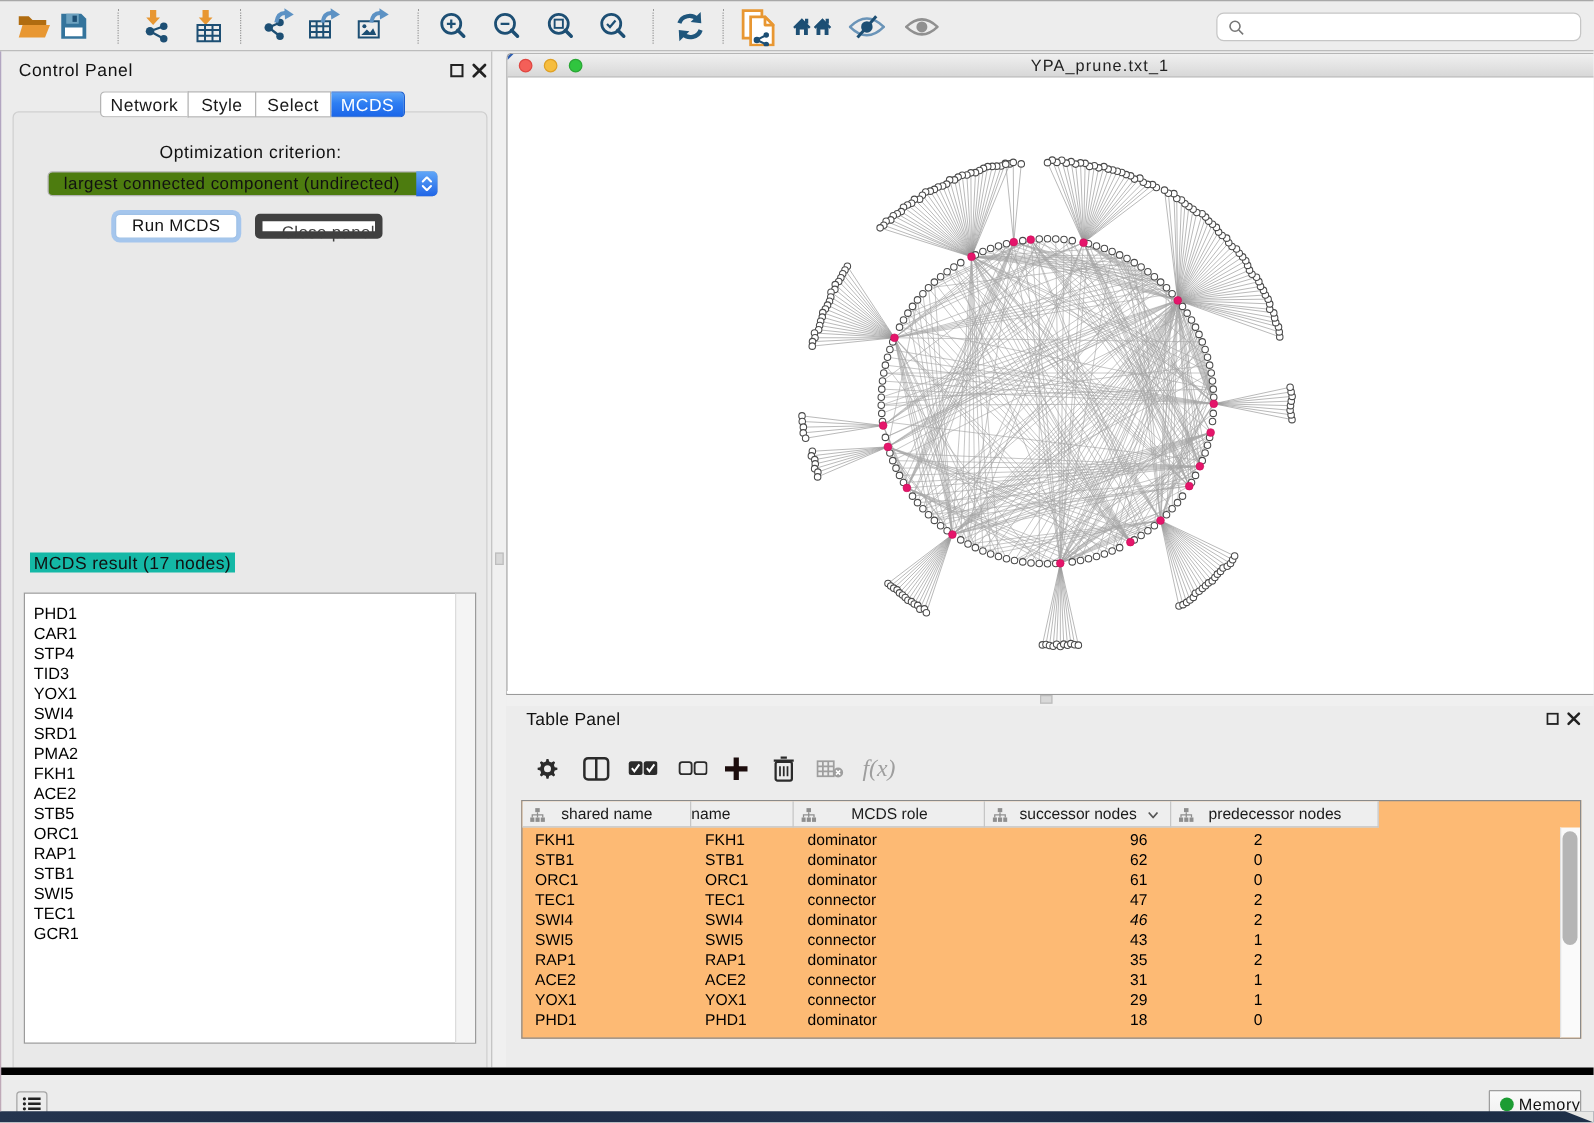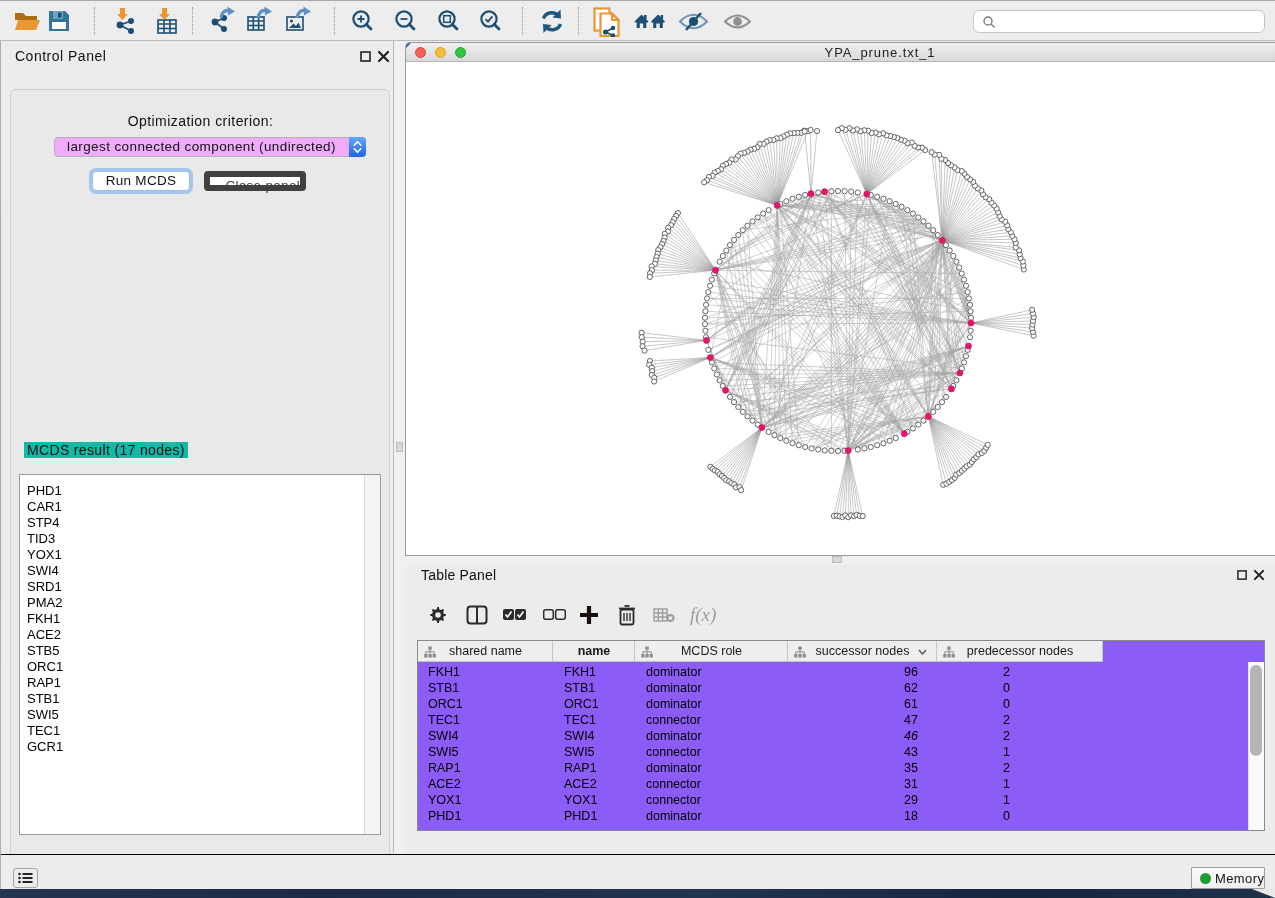--- a/index.html
+++ b/index.html
@@ -131,24 +131,30 @@
   <div class="abs" style="left:15px;top:7px;font-size:14px;letter-spacing:0.5px;color:#111;">Control Panel</div>
   <svg class="ic" style="left:360px;top:10px" width="12" height="12" viewBox="0 0 12 12">
       <rect x="1" y="1" width="9" height="9" fill="none" stroke="#222" stroke-width="1.6"></rect>
     </svg>
   <svg class="ic" style="left:377px;top:9px" width="13" height="13" viewBox="0 0 13 13">
       <path d="M2 2 L11 11 M11 2 L2 11" stroke="#222" stroke-width="2.2" stroke-linecap="round"></path>
     </svg>
 
   <div class="abs" style="left:10px;top:48px;width:380px;height:799px;background:#e9e9e9;border:1px solid #cfcfcf;border-radius:5px;"></div>
 
+  <div class="abs" style="left:80px;top:32px;height:21px;display:flex;font-size:14px;letter-spacing:0.4px;color:#1a1a1a;">
+    <div style="width:70px;background:#fff;border:1px solid #b4b4b4;border-right:none;border-radius:4px 0 0 4px;text-align:center;line-height:20px;">Network</div>
+    <div style="width:54px;background:#fff;border:1px solid #b4b4b4;border-right:none;text-align:center;line-height:20px;">Style</div>
+    <div style="width:61px;background:#fff;border:1px solid #b4b4b4;text-align:center;line-height:20px;">Select</div>
+    <div style="width:59px;background:linear-gradient(180deg,#5ba3f7 0%,#2e7ef2 45%,#1b66e9 100%);border:1px solid #1c5fd0;border-left:none;border-radius:0 4px 4px 0;text-align:center;line-height:20px;color:#fff;">MCDS</div>
+  </div>
 
   <div class="abs" style="left:10px;top:72px;width:381px;text-align:center;font-size:14px;letter-spacing:0.45px;color:#111;">Optimization criterion:</div>
 
-  <div class="abs" style="left:54px;top:96px;width:312px;height:20px;background:#f0abfc;border:1px solid #b2b2b2;border-radius:4px;font-size:13.5px;letter-spacing:0.4px;color:#111;line-height:18px;padding-left:12px;">largest connected component (undirected)
+  <div class="abs" style="left:38px;top:96px;width:312px;height:20px;background:#4d7c0f;border:1px solid #b2b2b2;border-radius:4px;font-size:13.5px;letter-spacing:0.4px;color:#111;line-height:18px;padding-left:12px;">largest connected component (undirected)
     <div class="abs" style="right:-1px;top:-1px;width:17px;height:20px;background:linear-gradient(180deg,#61a7f8,#2065e6);border-radius:0 4px 4px 0;">
       <svg width="9" height="12" viewBox="0 0 9 12" style="position:absolute;left:4px;top:4px">
           <path d="M1.2 4.2 L4.5 0.8 L7.8 4.2" fill="none" stroke="#fff" stroke-width="1.6" stroke-linecap="round" stroke-linejoin="round"></path>
           <path d="M1.2 7.8 L4.5 11.2 L7.8 7.8" fill="none" stroke="#fff" stroke-width="1.6" stroke-linecap="round" stroke-linejoin="round"></path>
         </svg>
     </div>
   </div>
 
   <div class="abs" style="left:92px;top:130px;width:98px;height:20px;background:#fff;border:1px solid #9fc1e7;border-radius:4px;box-shadow:0 0 0 3px rgba(110,170,240,.55);font-size:13.5px;letter-spacing:0.3px;text-align:center;line-height:17px;color:#111;">Run MCDS</div>
   <div class="abs" style="left:204px;top:130px;width:102px;height:20px;background:#fff;border:6px solid #404040;border-radius:4px;font-size:13.5px;letter-spacing:0.3px;text-align:right;line-height:17px;color:#404040;">Close panel</div>
@@ -1047,34 +1053,34 @@
         <rect x="1" y="1" width="13" height="12"></rect>
         <path d="M1 5 L14 5 M1 9 L14 9 M5.3 1 L5.3 13 M9.6 1 L9.6 13"></path>
       </g>
       <circle cx="17.5" cy="10" r="4" fill="#9e9e9e"></circle>
       <path d="M15.8 8.3 L19.2 11.7 M19.2 8.3 L15.8 11.7" stroke="#fff" stroke-width="1.2"></path>
     </svg>
     <svg class="ic" style="left:283px;top:38px" width="36" height="24" viewBox="0 0 36 24">
       <text x="2" y="18" font-family="Liberation Serif, serif" font-style="italic" font-size="19" fill="#9e9e9e">f(x)</text>
     </svg>
 
-  <div class="abs" style="left:12px;top:75px;width:848px;height:191px;background:#8b5cf6;border:1px solid #8a8a8a;">
+  <div class="abs" style="left:12px;top:75px;width:848px;height:191px;background:#fdba74;border:1px solid #8a8a8a;">
 
     <div class="abs" style="left:0;top:0;width:685px;height:21px;background:#eeeeee;border-bottom:1px solid #c2c2c2;"></div>
     <div class="abs" style="left:0px;top:0;width:135px;height:21px;border-right:1px solid #c6c6c6;"></div>
       <svg width="12" height="12" viewBox="0 0 12 12" style="position:absolute;left:6px;top:5px">
         <rect x="4.2" y="0.5" width="3.6" height="3.2" fill="#8e8e8e"></rect>
         <path d="M6 3.7 L6 5.8 M1.8 8 L1.8 5.8 L10.2 5.8 L10.2 8 M6 5.8 L6 8" stroke="#8e8e8e" stroke-width="1" fill="none"></path>
         <rect x="0.2" y="8" width="3.3" height="3.5" fill="#8e8e8e"></rect>
         <rect x="4.4" y="8" width="3.3" height="3.5" fill="#8e8e8e"></rect>
         <rect x="8.6" y="8" width="3.3" height="3.5" fill="#8e8e8e"></rect>
       </svg>
       <div class="abs" style="left:0px;top:3px;width:135px;text-align:center;font-size:12.5px;color:#1a1a1a;">shared name</div>
       <div class="abs" style="left:135px;top:0;width:82px;height:21px;border-right:1px solid #c6c6c6;"></div>
-      <div class="abs" style="left:135px;top:3px;width:82px;text-align:center;font-size:12.5px;color:#1a1a1a;font-weight:bold;">name</div>
+      <div class="abs" style="left:135px;top:3px;width:82px;font-size:12.5px;color:#1a1a1a;">name</div>
       <div class="abs" style="left:217px;top:0;width:153px;height:21px;border-right:1px solid #c6c6c6;"></div>
       <svg width="12" height="12" viewBox="0 0 12 12" style="position:absolute;left:223px;top:5px">
         <rect x="4.2" y="0.5" width="3.6" height="3.2" fill="#8e8e8e"></rect>
         <path d="M6 3.7 L6 5.8 M1.8 8 L1.8 5.8 L10.2 5.8 L10.2 8 M6 5.8 L6 8" stroke="#8e8e8e" stroke-width="1" fill="none"></path>
         <rect x="0.2" y="8" width="3.3" height="3.5" fill="#8e8e8e"></rect>
         <rect x="4.4" y="8" width="3.3" height="3.5" fill="#8e8e8e"></rect>
         <rect x="8.6" y="8" width="3.3" height="3.5" fill="#8e8e8e"></rect>
       </svg>
       <div class="abs" style="left:217px;top:3px;width:153px;text-align:center;font-size:12.5px;color:#1a1a1a;">MCDS role</div>
       <div class="abs" style="left:370px;top:0;width:149px;height:21px;border-right:1px solid #c6c6c6;"></div>
@@ -1148,21 +1154,21 @@
       <div class="abs" style="left:228px;top:168px;font-size:12.5px;color:#000;">dominator</div>
       <div class="abs" style="left:420px;top:168px;width:80px;text-align:right;font-size:12.5px;color:#000;">18</div>
       <div class="abs" style="left:530px;top:168px;width:62px;text-align:right;font-size:12.5px;color:#000;">0</div>
 
     <div class="abs" style="left:830px;top:21px;width:16px;height:168px;background:#fafafa;border-left:1px solid #e2e2e2;"></div>
     <div class="abs" style="left:832px;top:24px;width:12px;height:91px;background:#b5b5b5;border-radius:6px;"></div>
   </div>
 
 </div>
 
-<div class="abs" style="left:0;top:854px;width:1275px;height:35px;background:#ececec;border-top:1px solid #000000;">
+<div class="abs" style="left:0;top:854px;width:1275px;height:35px;background:#ececec;border-top:6px solid #000000;">
   <div class="abs" style="left:13px;top:13px;width:25px;height:20px;background:#ececec;border:1px solid #a5a5a5;border-radius:3px;">
     <svg width="15" height="12" viewBox="0 0 15 12" style="position:absolute;left:4px;top:3px">
       <circle cx="1.5" cy="2" r="1.3" fill="#222"></circle>
         <rect x="4.5" y="1" width="10" height="2" fill="#222"></rect>
       <circle cx="1.5" cy="6" r="1.3" fill="#222"></circle>
         <rect x="4.5" y="5" width="10" height="2" fill="#222"></rect>
       <circle cx="1.5" cy="10" r="1.3" fill="#222"></circle>
         <rect x="4.5" y="9" width="10" height="2" fill="#222"></rect>
     </svg>
   </div>

